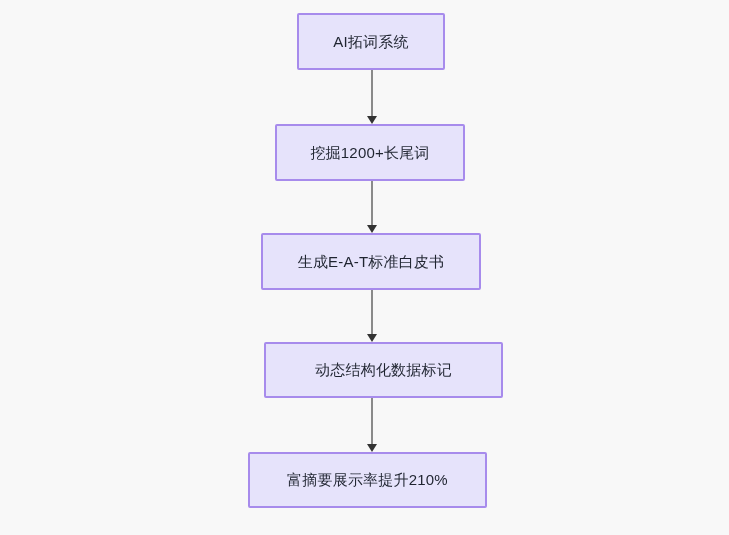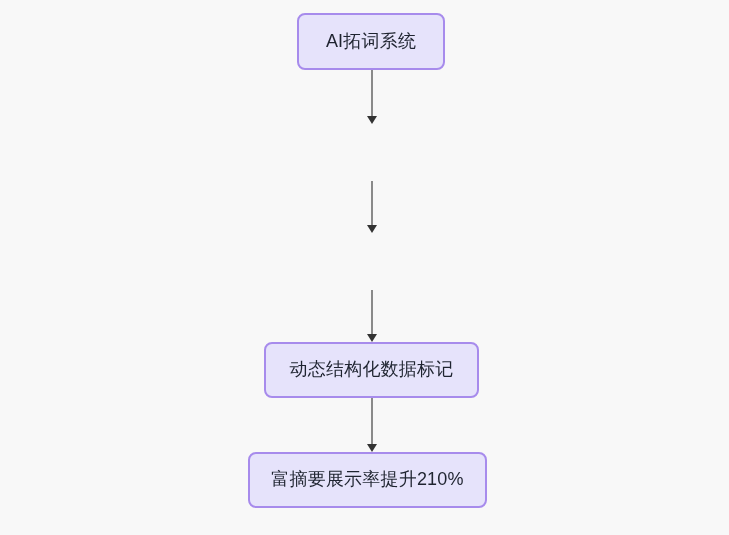--- a/index.html
+++ b/index.html
@@ -16,26 +16,26 @@
   #flowchart {
     position: relative;
     width: 729px;
     height: 535px;
   }
   .node {
     position: absolute;
     box-sizing: border-box;
     background: #e6e3fb;
     border: 2px solid #a78bec;
-    border-radius: 8px;
+    border-radius: 2px;
     display: flex;
     align-items: center;
     justify-content: center;
     color: #1f2430;
-    font-size: 18px;
+    font-size: 15px;
     line-height: 1.2;
     letter-spacing: 0.2px;
     white-space: nowrap;
   }
   .node-label {
     display: block;
   }
   .connector {
     position: absolute;
     width: 0;
@@ -64,33 +64,39 @@
 
   <div class="node" style="left:297px; top:13px; width:148px; height:57px;">
     <span class="node-label">AI拓词系统</span>
   </div>
 
   <div class="connector" style="left:371px; top:70px; height:54px;">
     <div class="line" style="height:48px;"></div>
     <div class="head" style="top:46px;"></div>
   </div>
 
+  <div class="node" style="left:275px; top:124px; width:190px; height:57px;">
+    <span class="node-label">挖掘1200+长尾词</span>
+  </div>
 
   <div class="connector" style="left:371px; top:181px; height:52px;">
     <div class="line" style="height:46px;"></div>
     <div class="head" style="top:44px;"></div>
   </div>
 
+  <div class="node" style="left:261px; top:233px; width:220px; height:57px;">
+    <span class="node-label">生成E-A-T标准白皮书</span>
+  </div>
 
   <div class="connector" style="left:371px; top:290px; height:52px;">
     <div class="line" style="height:46px;"></div>
     <div class="head" style="top:44px;"></div>
   </div>
 
-  <div class="node" style="left:264px; top:342px; width:215px; height:56px;">
+  <div class="node" style="left:264px; top:342px; width:239px; height:56px;">
     <span class="node-label">动态结构化数据标记</span>
   </div>
 
   <div class="connector" style="left:371px; top:398px; height:54px;">
     <div class="line" style="height:48px;"></div>
     <div class="head" style="top:46px;"></div>
   </div>
 
   <div class="node" style="left:248px; top:452px; width:239px; height:56px;">
     <span class="node-label">富摘要展示率提升210%</span>

